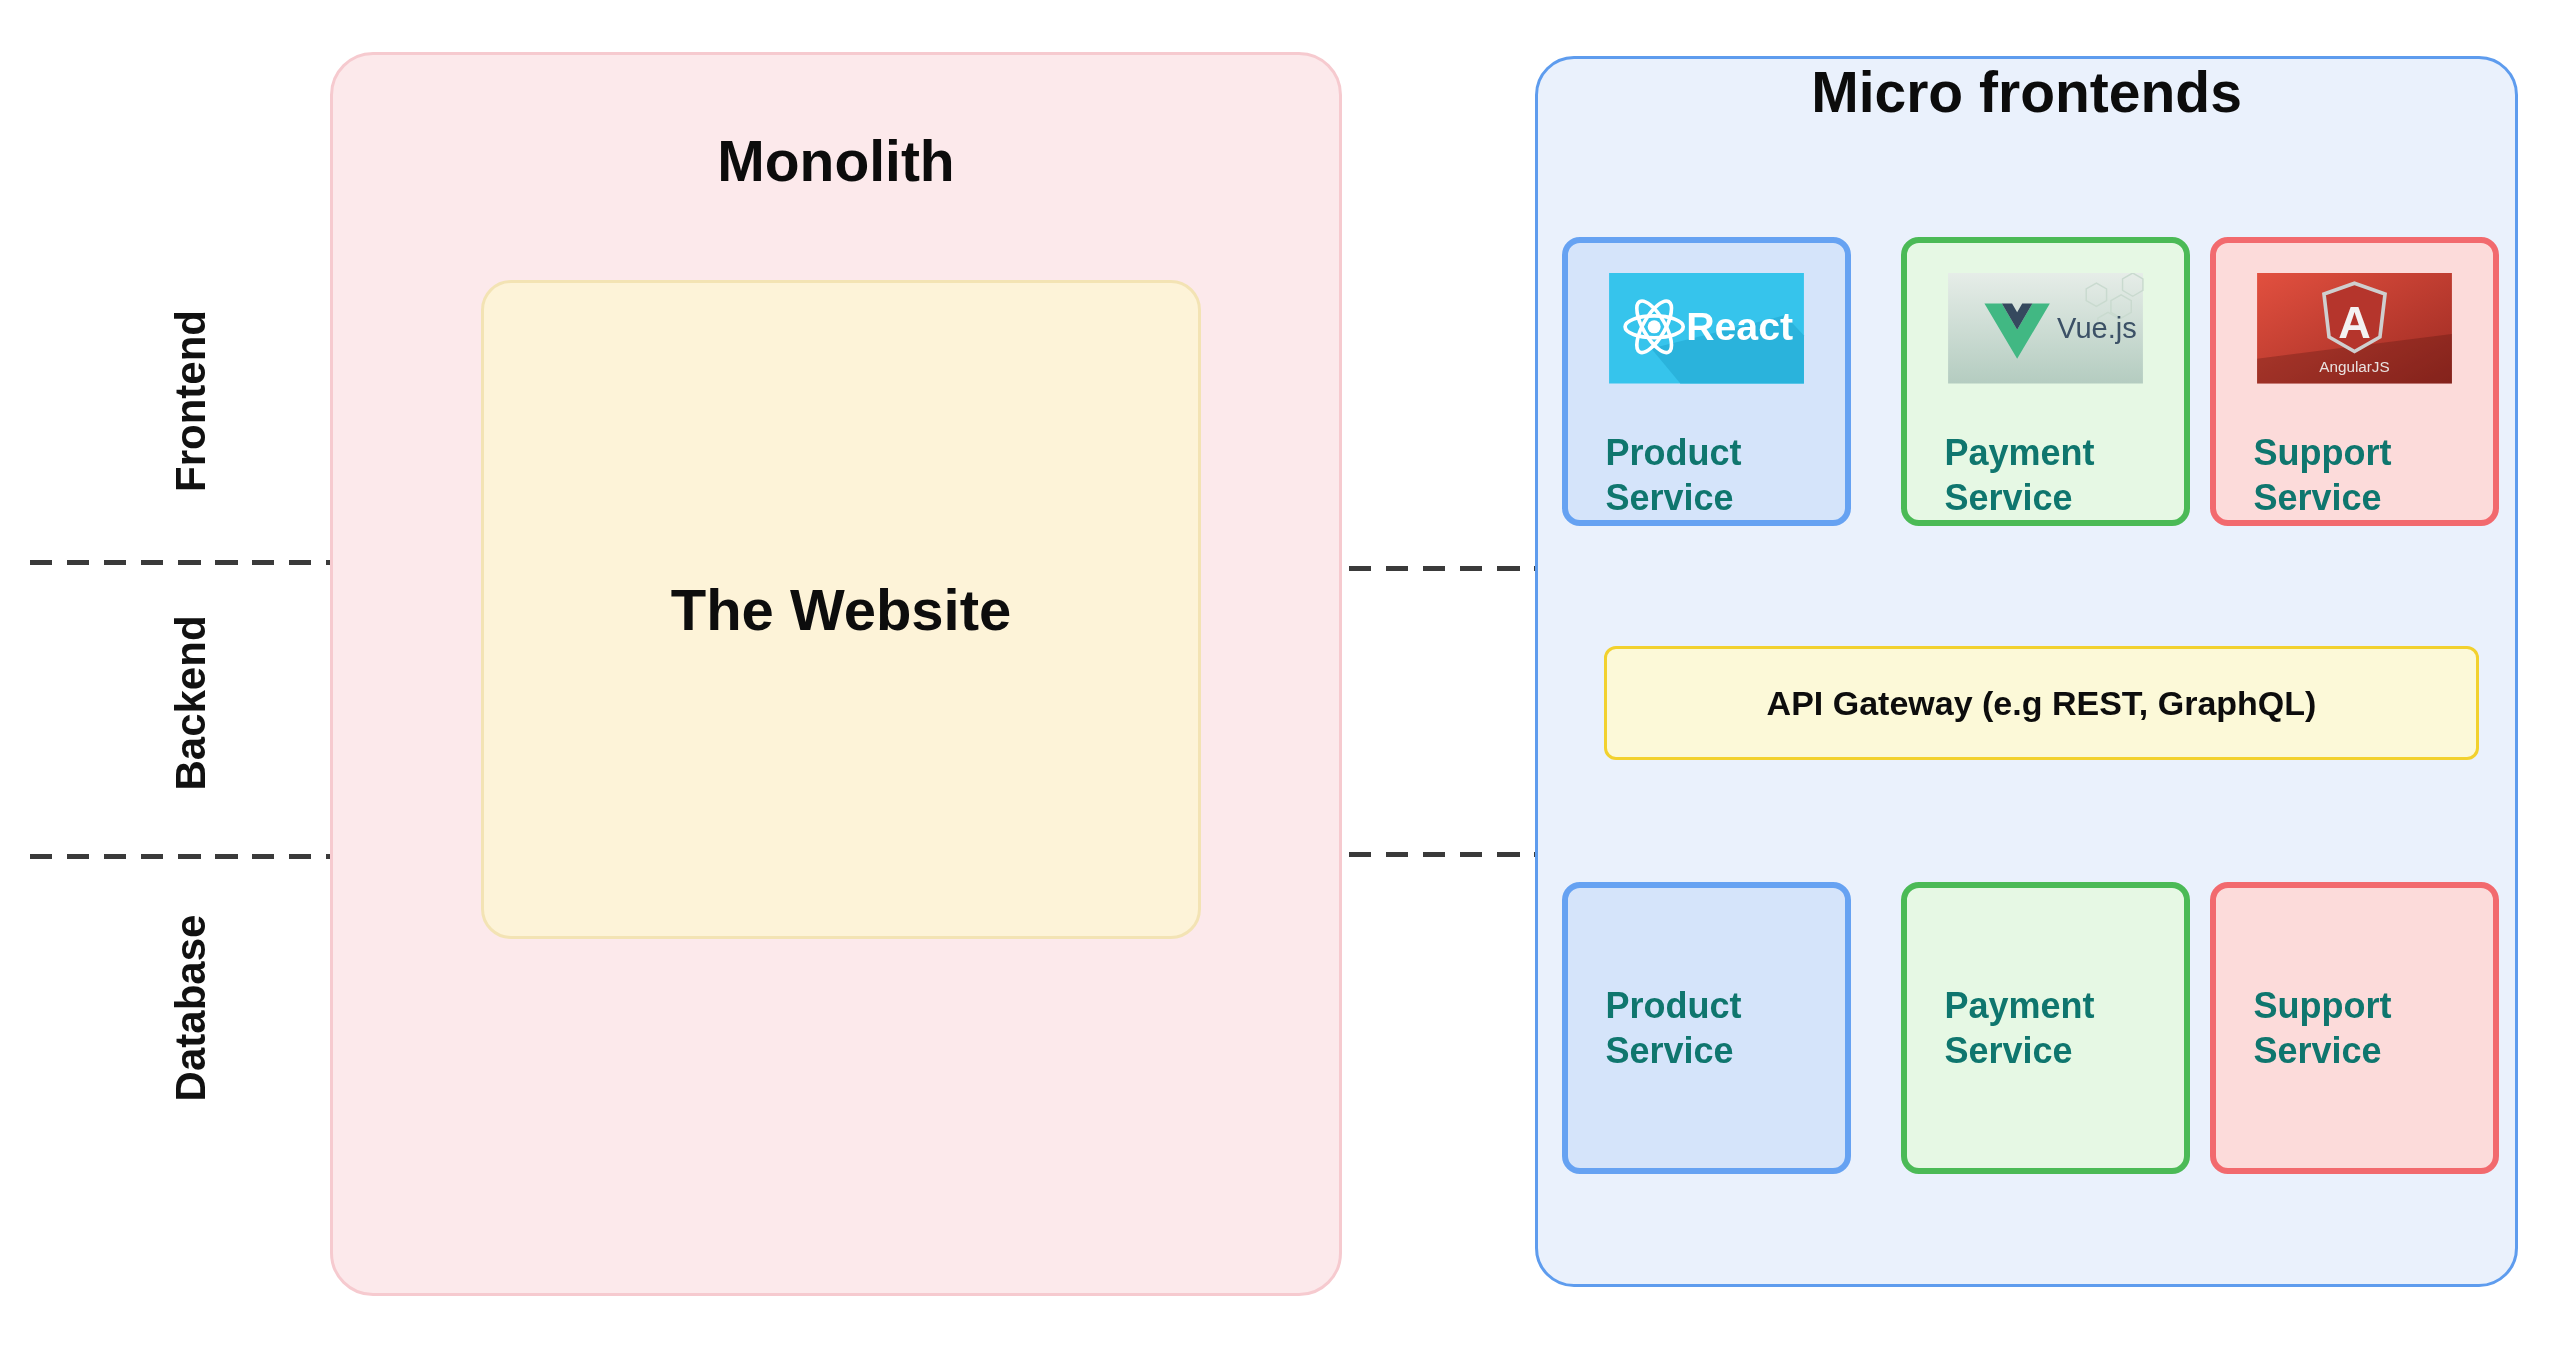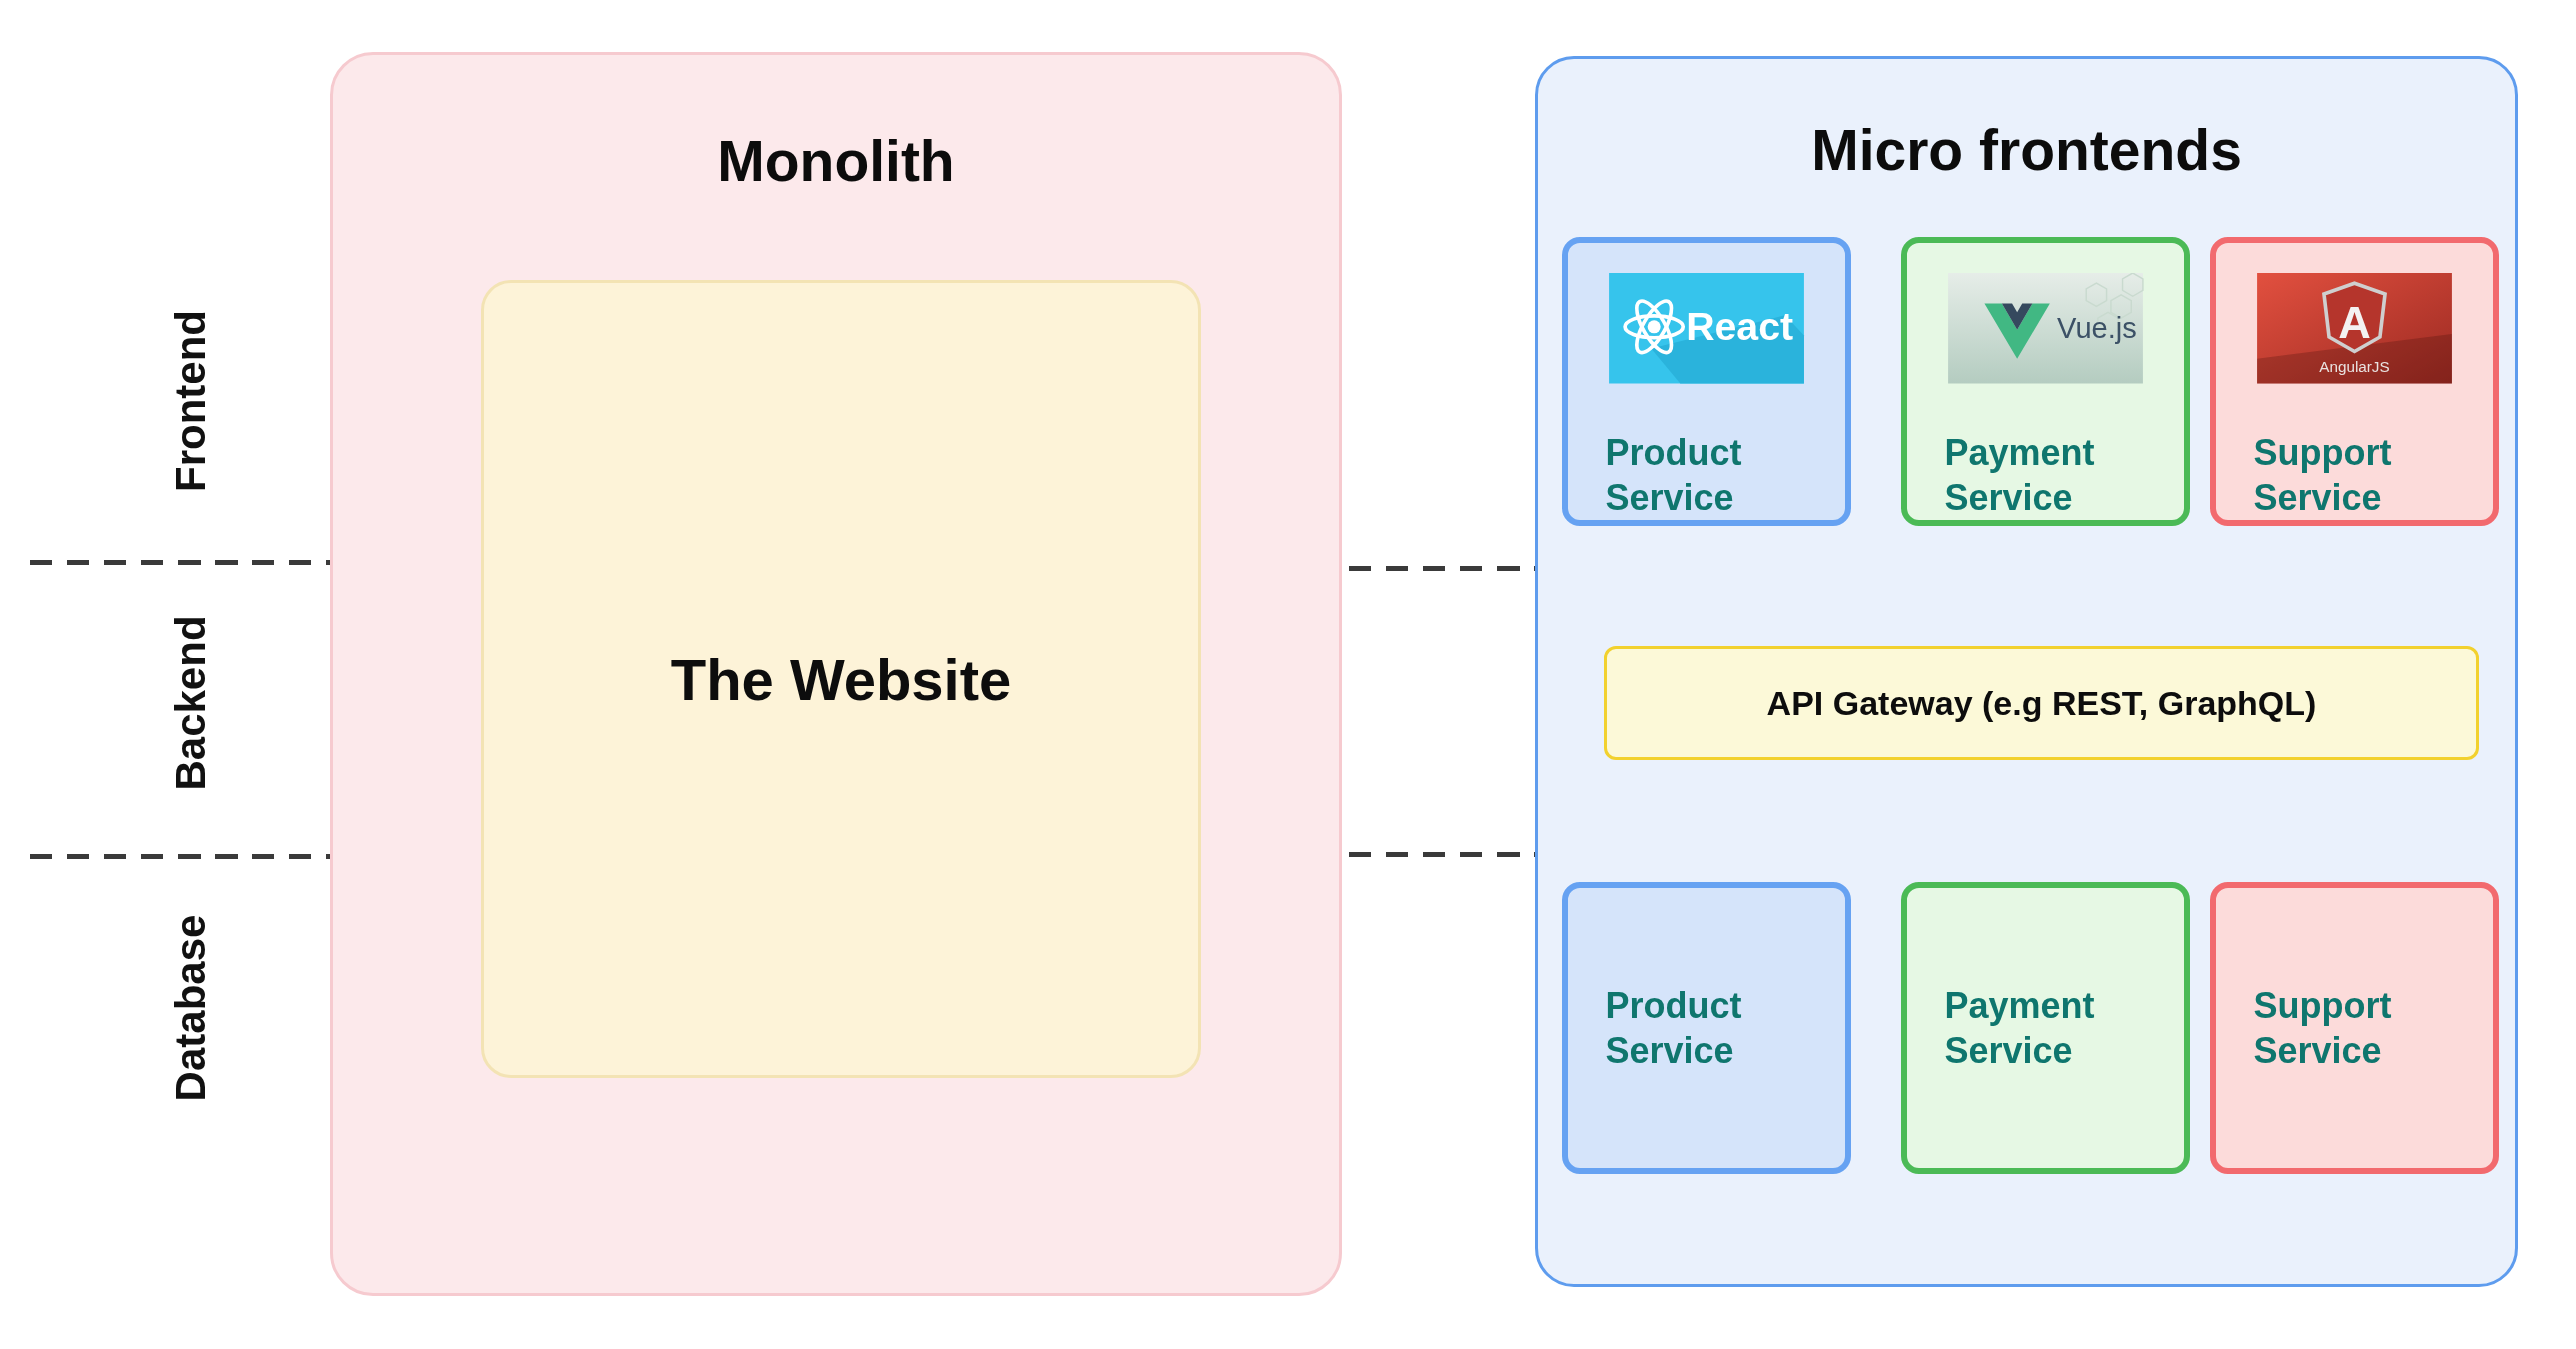--- a/index.html
+++ b/index.html
@@ -51,40 +51,40 @@
     margin: 0;
     text-align: center;
     font-size: 57px;
     font-weight: bold;
     color: #0c0c0c;
   }
   .monolith-panel .panel-title { padding-top: 73px; }
   .website-box {
     position: absolute;
     left: 148px; top: 225px;
-    width: 720px; height: 798px;
+    width: 720px; height: 659px;
     background: #fdf3d8;
     border: 3px solid #f3e3b4;
     border-radius: 30px;
     box-sizing: border-box;
     display: flex; align-items: center; justify-content: center;
   }
   .website-box .big-label { font-size: 58px; font-weight: bold; }
 
   
   .micro-panel {
     position: absolute;
     left: 1535px; top: 56px;
     width: 983px; height: 1231px;
     background: #eaf1fc;
     border: 3px solid #5e9cee;
     border-radius: 39px;
     box-sizing: border-box;
   }
-  .micro-panel .panel-title { padding-top: 58px; }
+  .micro-panel .panel-title { }
 
   .card {
     position: absolute;
     width: 289px;
     box-sizing: border-box;
     border: 6px solid transparent;
     border-radius: 18px;
     display: flex;
     flex-direction: column;
     align-items: center;

